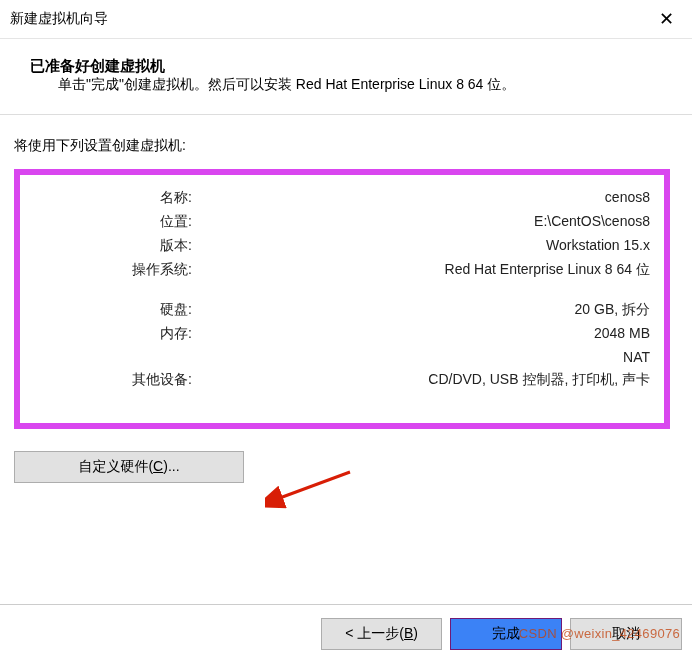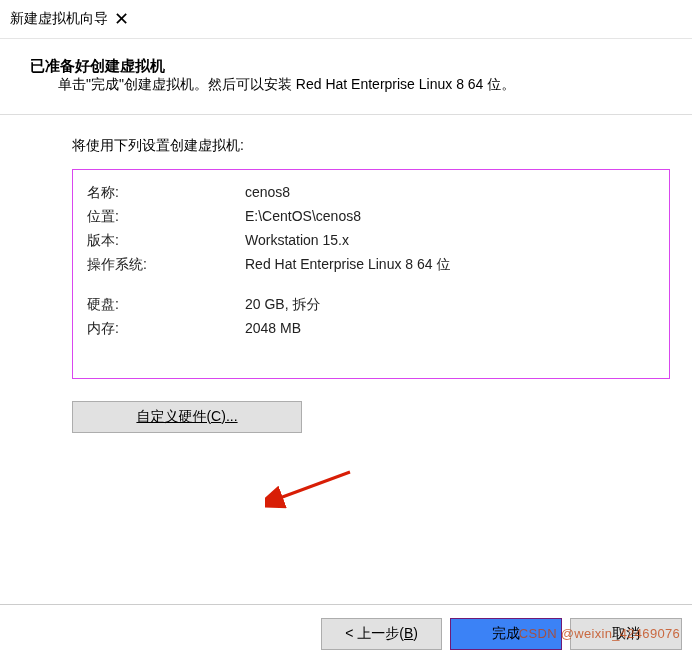--- a/index.html
+++ b/index.html
@@ -11,20 +11,21 @@
       font-family: "Microsoft YaHei", "Segoe UI", Tahoma, sans-serif;
       font-size: 14px;
       background: #fff;
       width: 692px;
       height: 663px;
       overflow: hidden;
       position: relative;
     }
     .titlebar {
       display: flex;
+      justify-content: space-between;
       align-items: center;
       padding: 8px 12px 8px 10px;
       border-bottom: 1px solid #e5e5e5;
     }
     .titlebar-title {
       font-size: 14px;
       color: #000;
     }
     .close-icon {
       font-size: 18px;
@@ -41,32 +42,32 @@
       font-size: 15px;
       color: #000;
       margin-bottom: 0;
     }
     .header-subtitle {
       font-size: 14px;
       color: #000;
       margin-left: 28px;
     }
     .body-section {
-      padding: 22px 22px 10px 28px;
-      margin-left: 44px;
+      padding: 22px 22px 10px 14px;
     }
     .body-intro {
       font-size: 14px;
       color: #000;
       margin-bottom: 14px;
     }
     .summary-box {
-      border: 1px solid #d946ef;
+      border: 6px solid #d946ef;
       padding: 14px 14px 28px 14px;
       margin-bottom: 22px;
+      text-align: right;
     }
     .summary-row {
       display: flex;
       margin-bottom: 6px;
     }
     .summary-label {
       width: 158px;
       color: #222;
       flex-shrink: 0;
     }
@@ -79,21 +80,20 @@
     }
     .customize-btn {
       border: 1px solid #adadad;
       background: #e1e1e1;
       padding: 6px 22px;
       font-size: 14px;
       font-family: inherit;
       cursor: pointer;
       min-width: 230px;
       text-align: center;
-      text-decoration: underline;
     }
     .underline-letter {
       text-decoration: underline;
     }
     .arrow-annotation {
       position: absolute;
       left: 265px;
       top: 467px;
       pointer-events: none;
     }
@@ -171,20 +171,25 @@
     <div class="summary-gap"></div>
     <div class="summary-row">
       <div class="summary-label">硬盘:</div>
       <div class="summary-value">20 GB, 拆分</div>
     </div>
     <div class="summary-row">
       <div class="summary-label">内存:</div>
       <div class="summary-value">2048 MB</div>
     </div>
     <div class="summary-row">
+      <div class="summary-value">NAT</div>
+    </div>
+    <div class="summary-row">
+      <div class="summary-label">其他设备:</div>
+      <div class="summary-value">CD/DVD, USB 控制器, 打印机, 声卡</div>
     </div>
   </div>
 
   <button class="customize-btn"><span>自定义硬件(</span><span class="underline-letter">C</span><span>)...</span></button>
 </div>
 
 <svg class="arrow-annotation" width="90" height="50" viewBox="0 0 90 50">
   <defs>
     <marker id="arrowhead" markerWidth="10" markerHeight="8" refX="2" refY="4" orient="auto">
       <polygon points="0 0, 10 4, 0 8" fill="#d81e06"></polygon>

